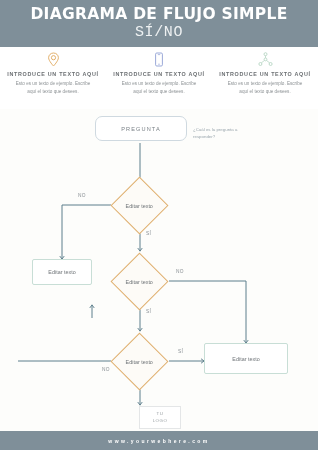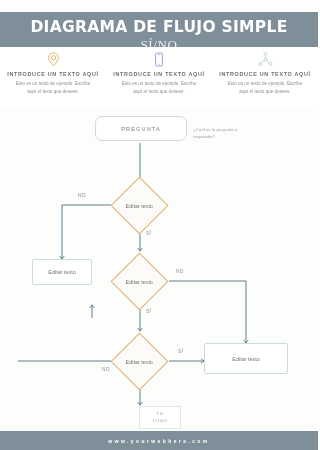--- a/index.html
+++ b/index.html
@@ -7,32 +7,32 @@
     width:318px;height:450px;
     background:#ffffff;
     font-family:"Liberation Sans", sans-serif;
     overflow:hidden;
     position:relative;
   }
   .page{position:relative;width:318px;height:450px;background:#fdfdfb;}
 
   
   .header{
-    position:absolute;left:0;top:12px;width:318px;height:47px;
+    position:absolute;left:0;top:0;width:318px;height:47px;
     background:#7f8f99;
     display:flex;flex-direction:column;align-items:center;justify-content:center;
   }
   .header-title{
     color:#ffffff;font-size:15.5px;font-weight:bold;letter-spacing:0.3px;
     font-family:"DejaVu Sans", sans-serif;
     white-space:nowrap;line-height:1;
   }
   .header-sub{
-    color:#eef1f2;font-size:13px;letter-spacing:0.6px;margin-top:3px;line-height:1;
-    font-family:Liberation Serif, serif;
+    color:#eef1f2;font-size:15px;letter-spacing:0.6px;margin-top:3px;line-height:1;
+    font-family:Liberation Mono, monospace;
   }
 
   
   .features{
     position:absolute;left:0;top:47px;width:318px;height:62px;
     background:#ffffff;
     display:flex;
   }
   .feature{
     flex:1;display:flex;flex-direction:column;align-items:center;

